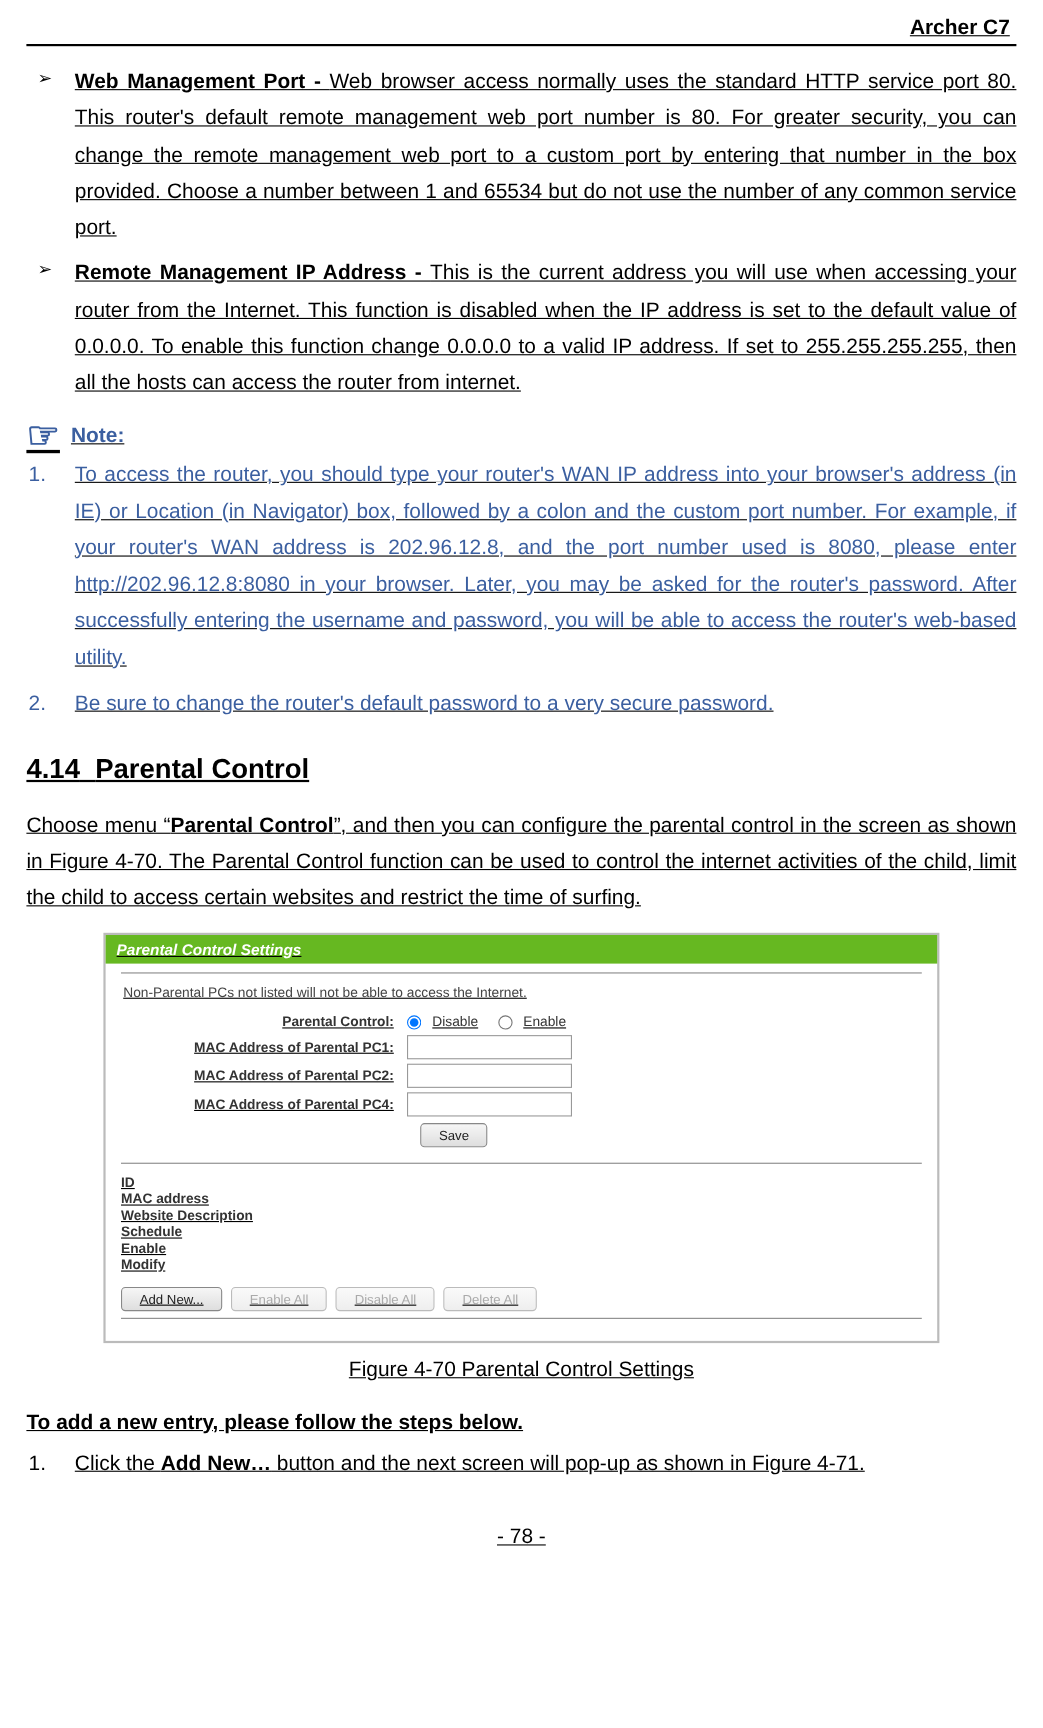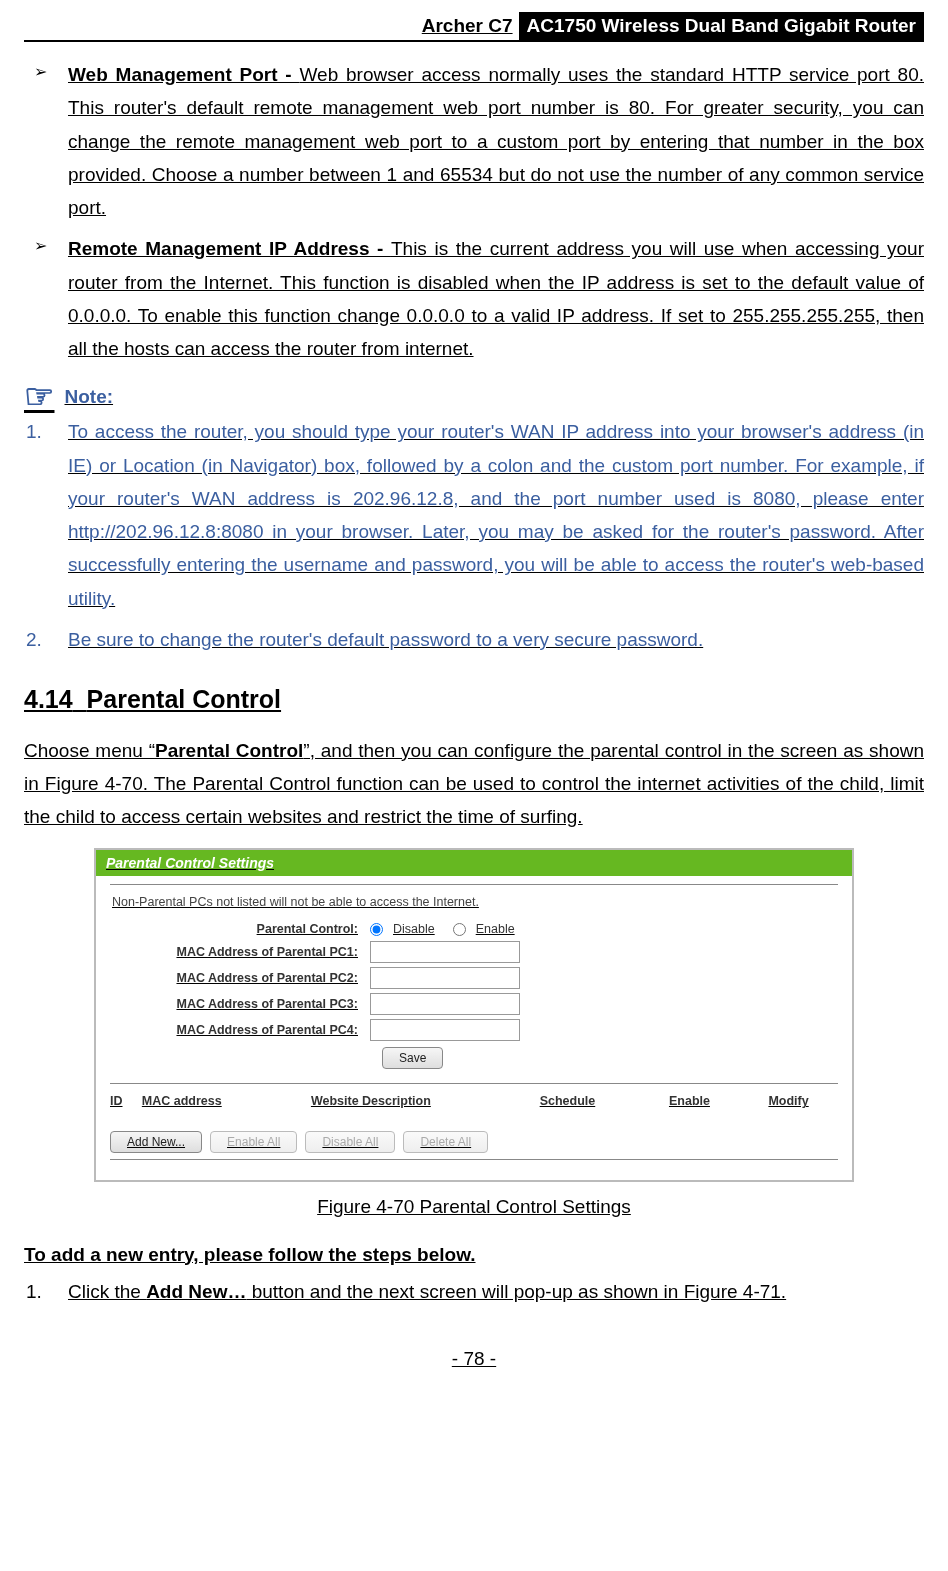--- a/index.html
+++ b/index.html
@@ -169,22 +169,23 @@
     color: #aaa;
     border-color: #bbb;
     background: linear-gradient(#fafafa,#eee);
     cursor: default;
   }
   .save-row { margin: 6px 0 0 272px; }
   .table-head {
     display: flex;
     font-weight: bold;
     font-size: 12.5px;
-    margin: 6px 0 22px 0;
+    margin: 6px 0 12px 0;
     gap: 0;
+    flex-direction: column;
   }
   .table-head div { white-space: nowrap; }
   .th-id { width: 32px; }
   .th-mac { width: 170px; }
   .th-desc { width: 230px; }
   .th-sched { width: 130px; }
   .th-enable { width: 100px; }
   .th-modify { width: 70px; text-align: left; }
   .btn-row { display: flex; gap: 8px; margin-bottom: 6px; }
   .pager {
@@ -223,21 +224,20 @@
     font-size: 19px;
   }
 </style>
 </head>
 <body>
 
 <div class="page">
 
   <div class="header-bar">
     <div class="header-model">Archer C7</div>
-    <div class="header-title">AC1750 Wireless Dual Band Gigabit Router</div>
   </div>
 
   <div class="content">
 
     <div class="bullet-item">
       <b>Web Management Port - </b><span>Web browser access normally uses the standard HTTP service port 80. This router's default remote management web port number is 80. For greater security, you can change the remote management web port to a custom port by entering that number in the box provided. Choose a number between 1 and 65534 but do not use the number of any common service port.</span>
     </div>
 
     <div class="bullet-item">
       <b>Remote Management IP Address - </b><span>This is the current address you will use when accessing your router from the Internet. This function is disabled when the IP address is set to the default value of 0.0.0.0. To enable this function change 0.0.0.0 to a valid IP address. If set to 255.255.255.255, then all the hosts can access the router from internet.</span>
@@ -291,26 +291,20 @@
                 <input class="text-input" style="">
               </div>
           </div>
           <div class="form-row">
             <div class="form-label">MAC Address of Parental PC2:</div>
             <div class="form-field">
                 <input class="text-input" style="">
               </div>
           </div>
           <div class="form-row">
-            <div class="form-label">MAC Address of Parental PC3:</div>
-            <div class="form-field">
-                <input class="text-input" style="">
-              </div>
-          </div>
-          <div class="form-row">
             <div class="form-label">MAC Address of Parental PC4:</div>
             <div class="form-field">
                 <input class="text-input" style="">
               </div>
           </div>
           <div class="save-row">
             <button class="btn">Save</button>
           </div>
 
           <hr class="ss-hr" style="margin-top:14px">

